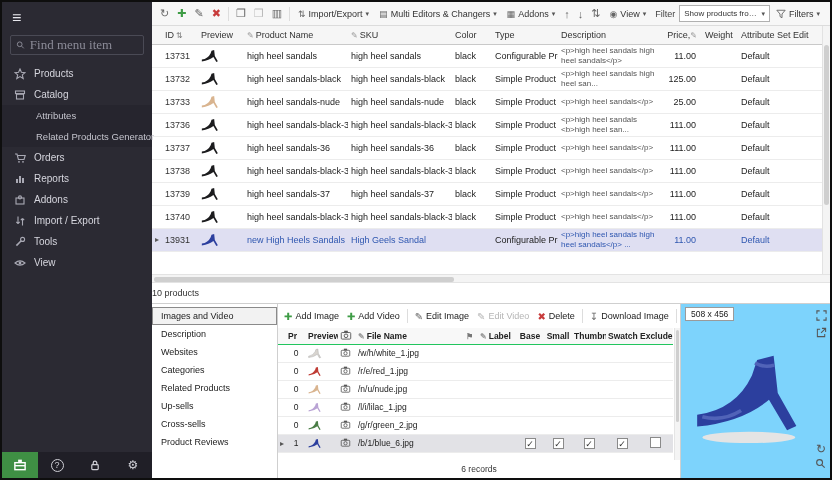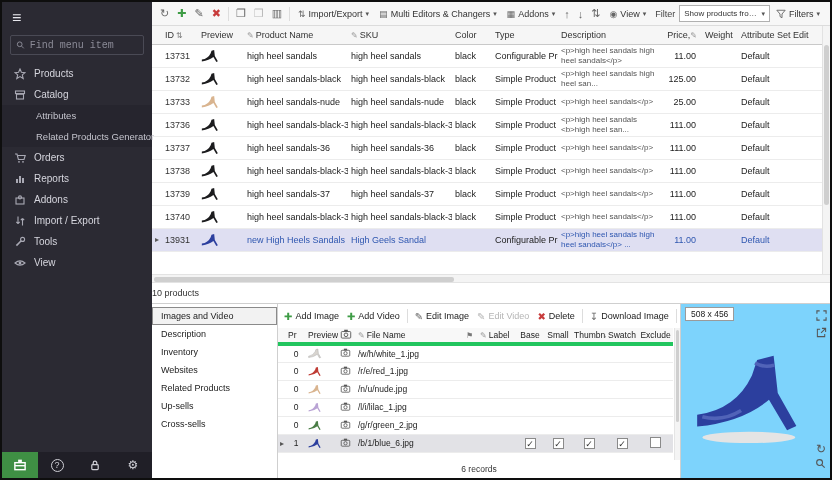--- a/index.html
+++ b/index.html
@@ -2,21 +2,21 @@
 <html><head>
 <meta charset="utf-8">
 <style>
   *{box-sizing:border-box;margin:0;padding:0}
   html,body{width:832px;height:480px;font-family:"Liberation Sans",sans-serif;background:#000}
   .app{width:832px;height:480px;border:2px solid #0e0e0e;display:flex;background:#fff;overflow:hidden}
   
   .sidebar{width:150px;background:#2b2a33;color:#d6d6de;display:flex;flex-direction:column;flex-shrink:0}
   .burger{padding:7px 10px 4px 10px;font-size:16px;color:#e8e8ee;cursor:pointer}
   .search{margin:4px 8px 8px 8px;border:1px solid #4a4a55;border-radius:2px;display:flex;align-items:center;height:20px;padding:0 5px;gap:5px}
-  .search input{background:transparent;border:none;outline:none;color:#cfcfd8;font-size:10px;width:100%;font-family:Liberation Mono, monospace}
+  .search input{background:transparent;border:none;outline:none;color:#cfcfd8;font-size:13px;width:100%;font-family:Liberation Serif, serif}
   .search input::placeholder{color:#8b8b97}
   .s-item{height:21px;display:flex;align-items:center;gap:8px;padding:0 12px;font-size:10px;cursor:pointer;white-space:nowrap}
   .s-item svg{flex-shrink:0}
   .s-sub{padding-left:34px;background:#26252e;font-size:9.5px;color:#c4c4cd}
   .s-sub.sel{background:#3e3d4a;color:#fff}
   .s-spacer{flex:1}
   .s-bottom{height:26px;background:#201f27;display:flex;align-items:center}
   .s-tile{width:36px;height:26px;background:#3f8f44;display:flex;align-items:center;justify-content:center;cursor:pointer}
   .s-bico{flex:1;display:flex;align-items:center;justify-content:center;cursor:pointer;color:#cfcfd6;font-size:12px}
   .qmark{width:13px;height:13px;border:1.2px solid #cfcfd6;border-radius:50%;font-size:9px;display:flex;align-items:center;justify-content:center}
@@ -57,21 +57,21 @@
   .bottom{flex:1;display:flex;border-top:1px solid #cfcfcf;min-height:0}
   .tabs{width:126px;border-right:1px solid #cfcfcf;padding-top:3px;flex-shrink:0;overflow:hidden}
   .tab{height:18px;line-height:17px;padding:0 8px;font-size:9px;color:#222;cursor:pointer;border:1px solid transparent;white-space:nowrap}
   .tab.sel{border:1px solid #8a8a8a;background:#f2f2f2}
   .detail{flex:1;display:flex;flex-direction:column;min-width:0;position:relative}
   .dtoolbar{height:24px;display:flex;align-items:center;padding:0 2px;font-size:9px;color:#222;flex-shrink:0;white-space:nowrap;overflow:hidden}
   .dbtn{display:flex;align-items:center;gap:3px;padding:0 4px;cursor:pointer}
   .dbtn .ic{font-size:10px}
   .dbtn.dis{color:#b5b5b5;cursor:default}
   .imgs{width:395px;font-size:8.5px;color:#222}
-  .imgs th{height:16px;background:#f8f8f8;border-bottom:4px solid #22c55e;font-weight:normal;text-align:left;padding:0 2px;overflow:hidden;white-space:nowrap}
+  .imgs th{height:16px;background:#f8f8f8;border-bottom:1px solid #22c55e;font-weight:bold;text-align:left;padding:0 2px;overflow:hidden;white-space:nowrap}
   .imgs td{height:18px;border-bottom:1px solid #ececec;padding:0 2px;overflow:hidden;white-space:nowrap}
   .imgs .cc{text-align:center}
   .imgs tr.sel{background:#e2e2e6}
   .sh2{width:15px;height:15px;vertical-align:middle}
   .cb{width:11px;height:11px;border:1px solid #8a8a8a;background:#fff;display:inline-block;line-height:10px;font-size:9px;color:#333;text-align:center}
   .dvscroll{position:absolute;right:0;top:24px;bottom:18px;width:6px;background:#f4f4f4;border-left:1px solid #e5e5e5}
   .dvthumb{position:absolute;left:1px;right:1px;top:2px;height:70%;background:#cfcfcf;border-radius:2px}
   .dstatus{height:18px;line-height:18px;text-align:center;font-size:8.5px;color:#333;flex-shrink:0}
   
   .preview{width:150px;border-left:1px solid #cfcfcf;position:relative;background:#7dd3fc;flex-shrink:0}
@@ -404,25 +404,26 @@
     <div class="hscroll">
         <div class="hthumb"></div>
       </div>
     <div class="gstatus">10 products</div>
 
     <div class="bottom">
 
       <div class="tabs">
         <div class="tab sel">Images and Video</div>
         <div class="tab">Description</div>
-        <div class="tab">Inventory</div>
         <div class="tab">Websites</div>
+        <div class="tab">Categories</div>
         <div class="tab">Related Products</div>
         <div class="tab">Up-sells</div>
         <div class="tab">Cross-sells</div>
+        <div class="tab">Product Reviews</div>
       </div>
 
       <div class="detail">
         <div class="dtoolbar">
           <span class="dbtn">
               <span class="ic green">✚</span>
               <span>Add Image</span>
             </span>
           <span class="dbtn">
               <span class="ic green">✚</span>

